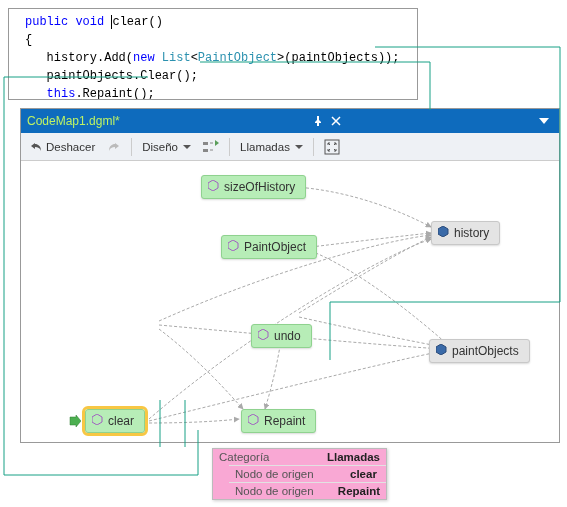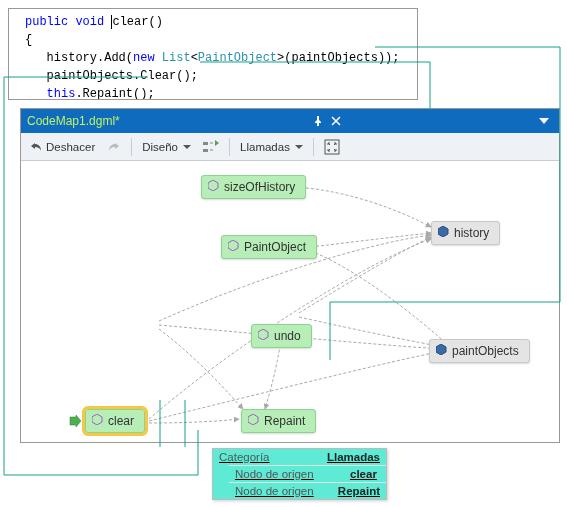--- a/index.html
+++ b/index.html
@@ -116,25 +116,24 @@
     inset: 0;
     width: 100%;
     height: 100%;
     pointer-events: none;
   }
   .tooltip-box {
     position: absolute;
     left: 212px;
     top: 448px;
     width: 175px;
-    background: #5eead4;
+    background: #f9a8d4;
     border: 1px solid #bbb;
     box-shadow: 1px 1px 3px rgba(0,0,0,0.2);
     font-size: 11.5px;
-    text-decoration: underline;
   }
   .tooltip-box .row {
     display: flex;
     padding: 2px 6px;
   }
   .tooltip-box .row .k { width: 95px; color: #555; }
   .tooltip-box .row .v { font-weight: bold; color: #222; padding-left: 20px; }
   .tooltip-box .row + .row { border-top: 1px solid #e2e2e2; margin-left: 16px; }
   svg.overlay {
     position: absolute;

